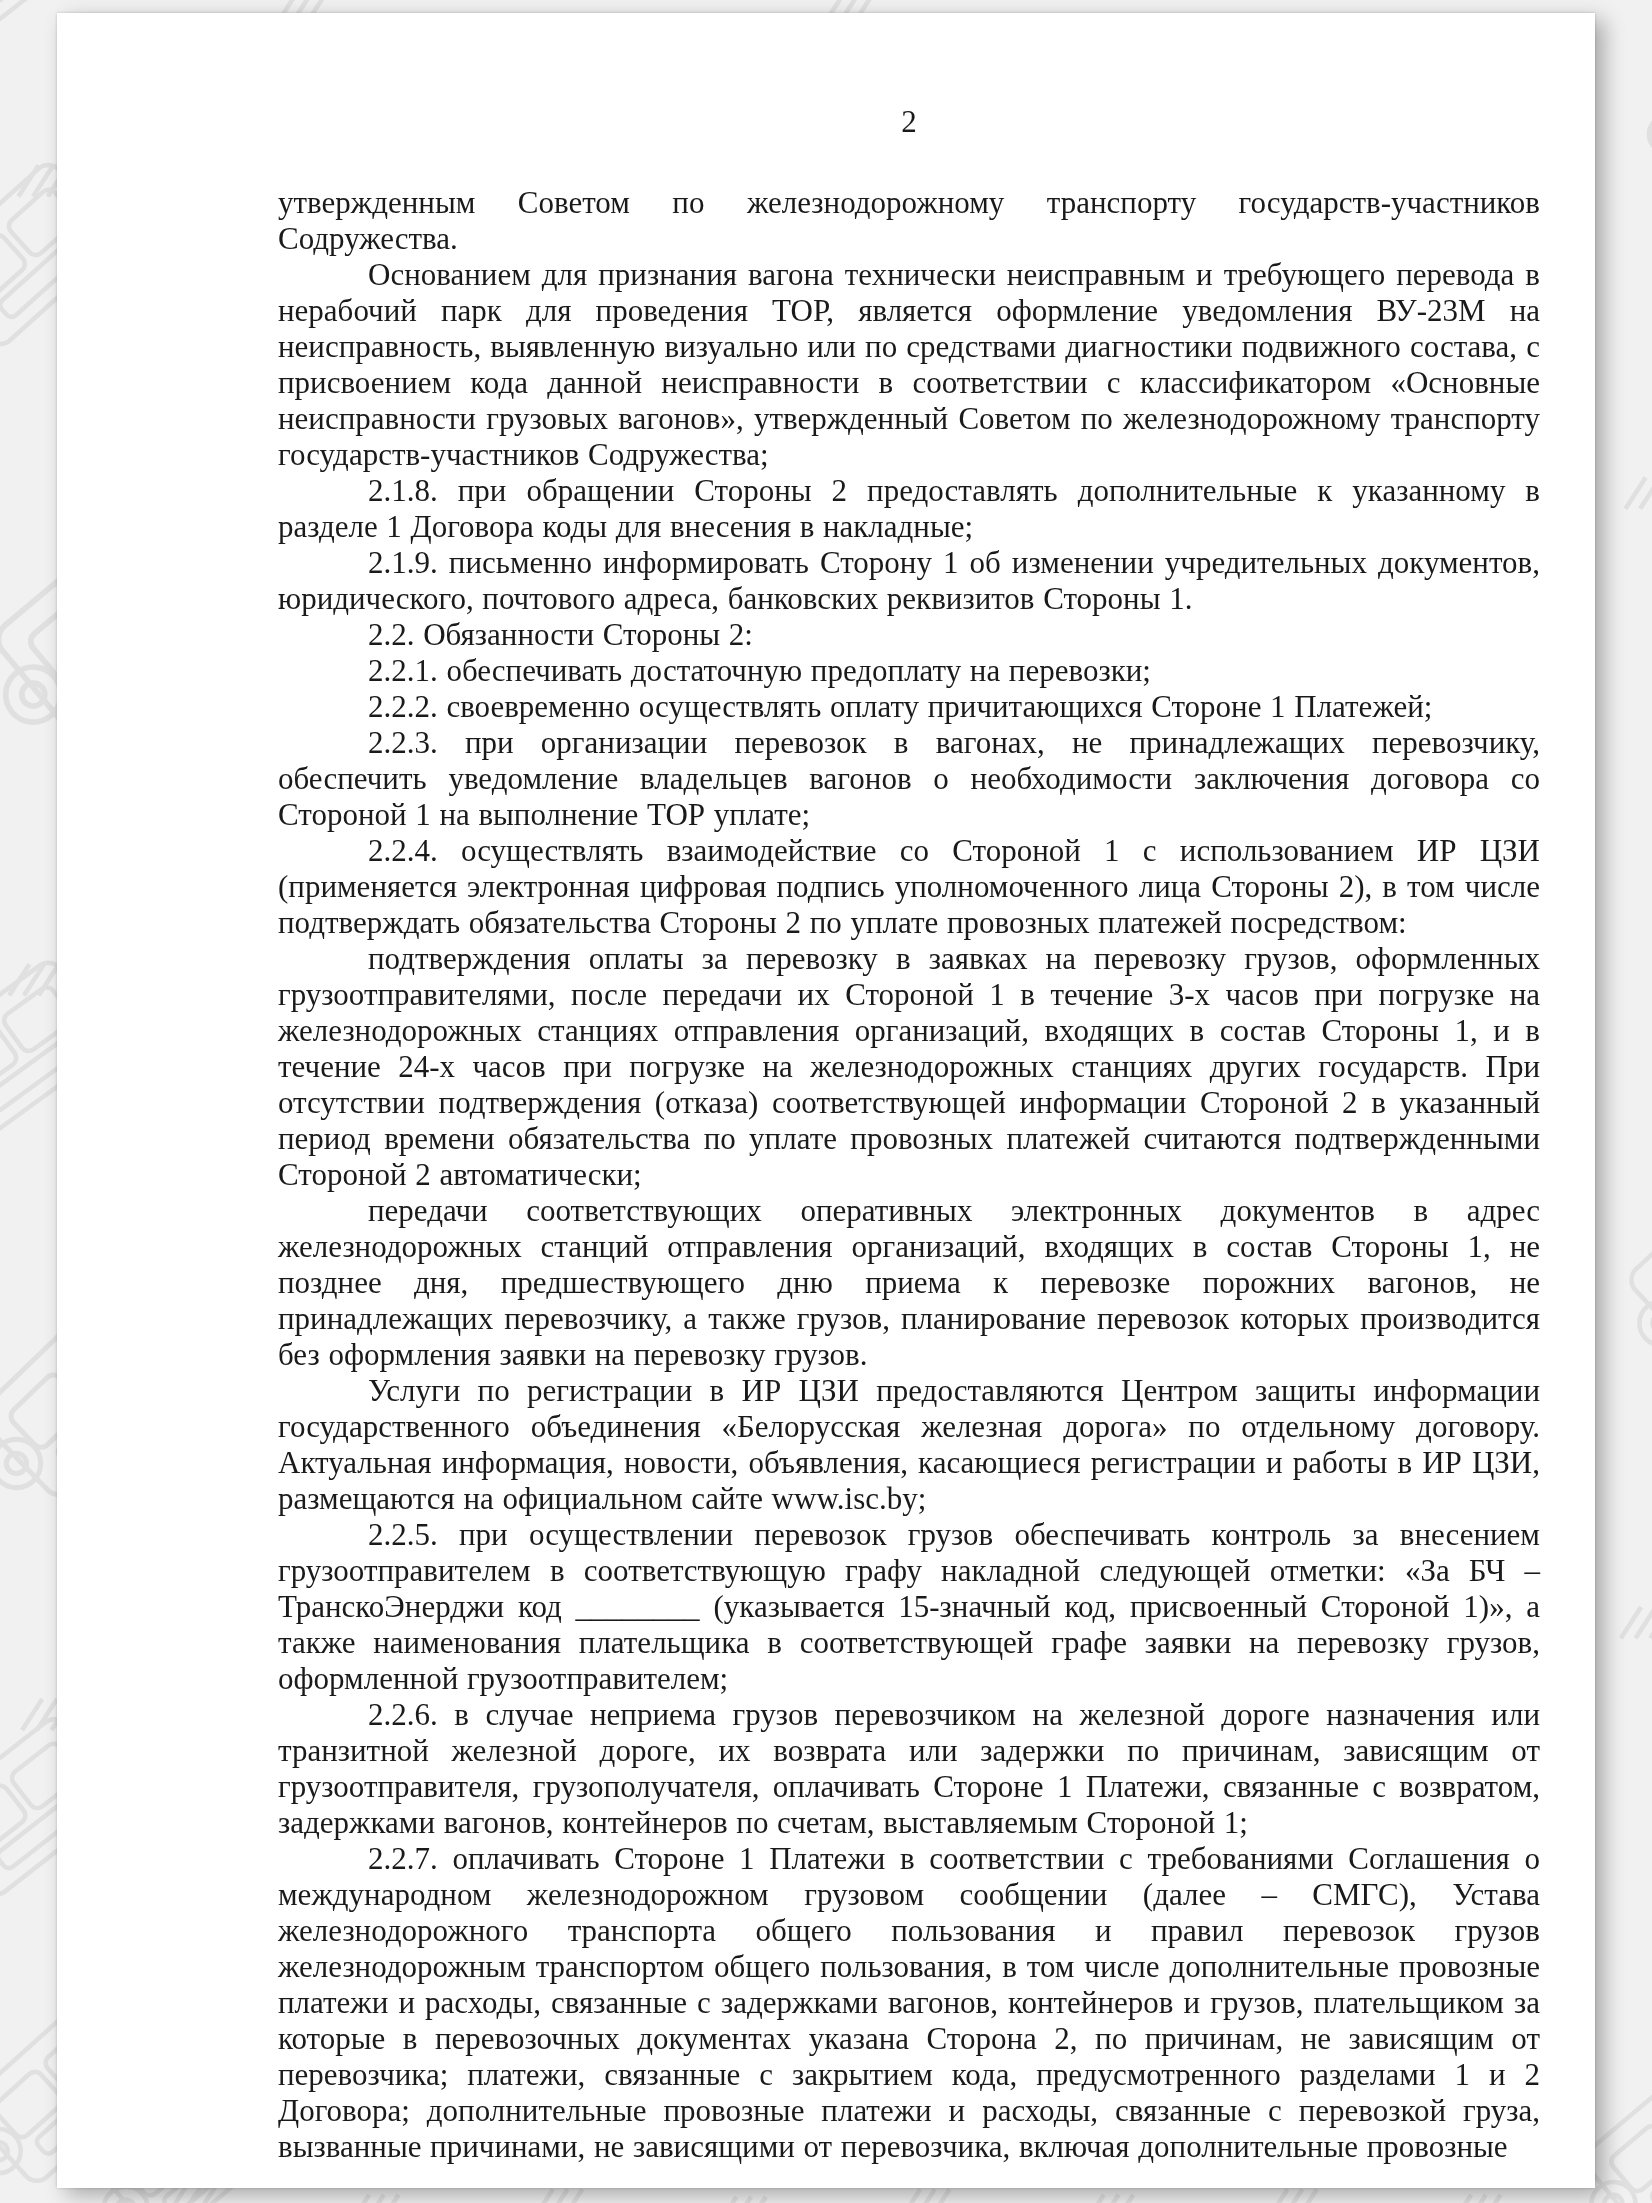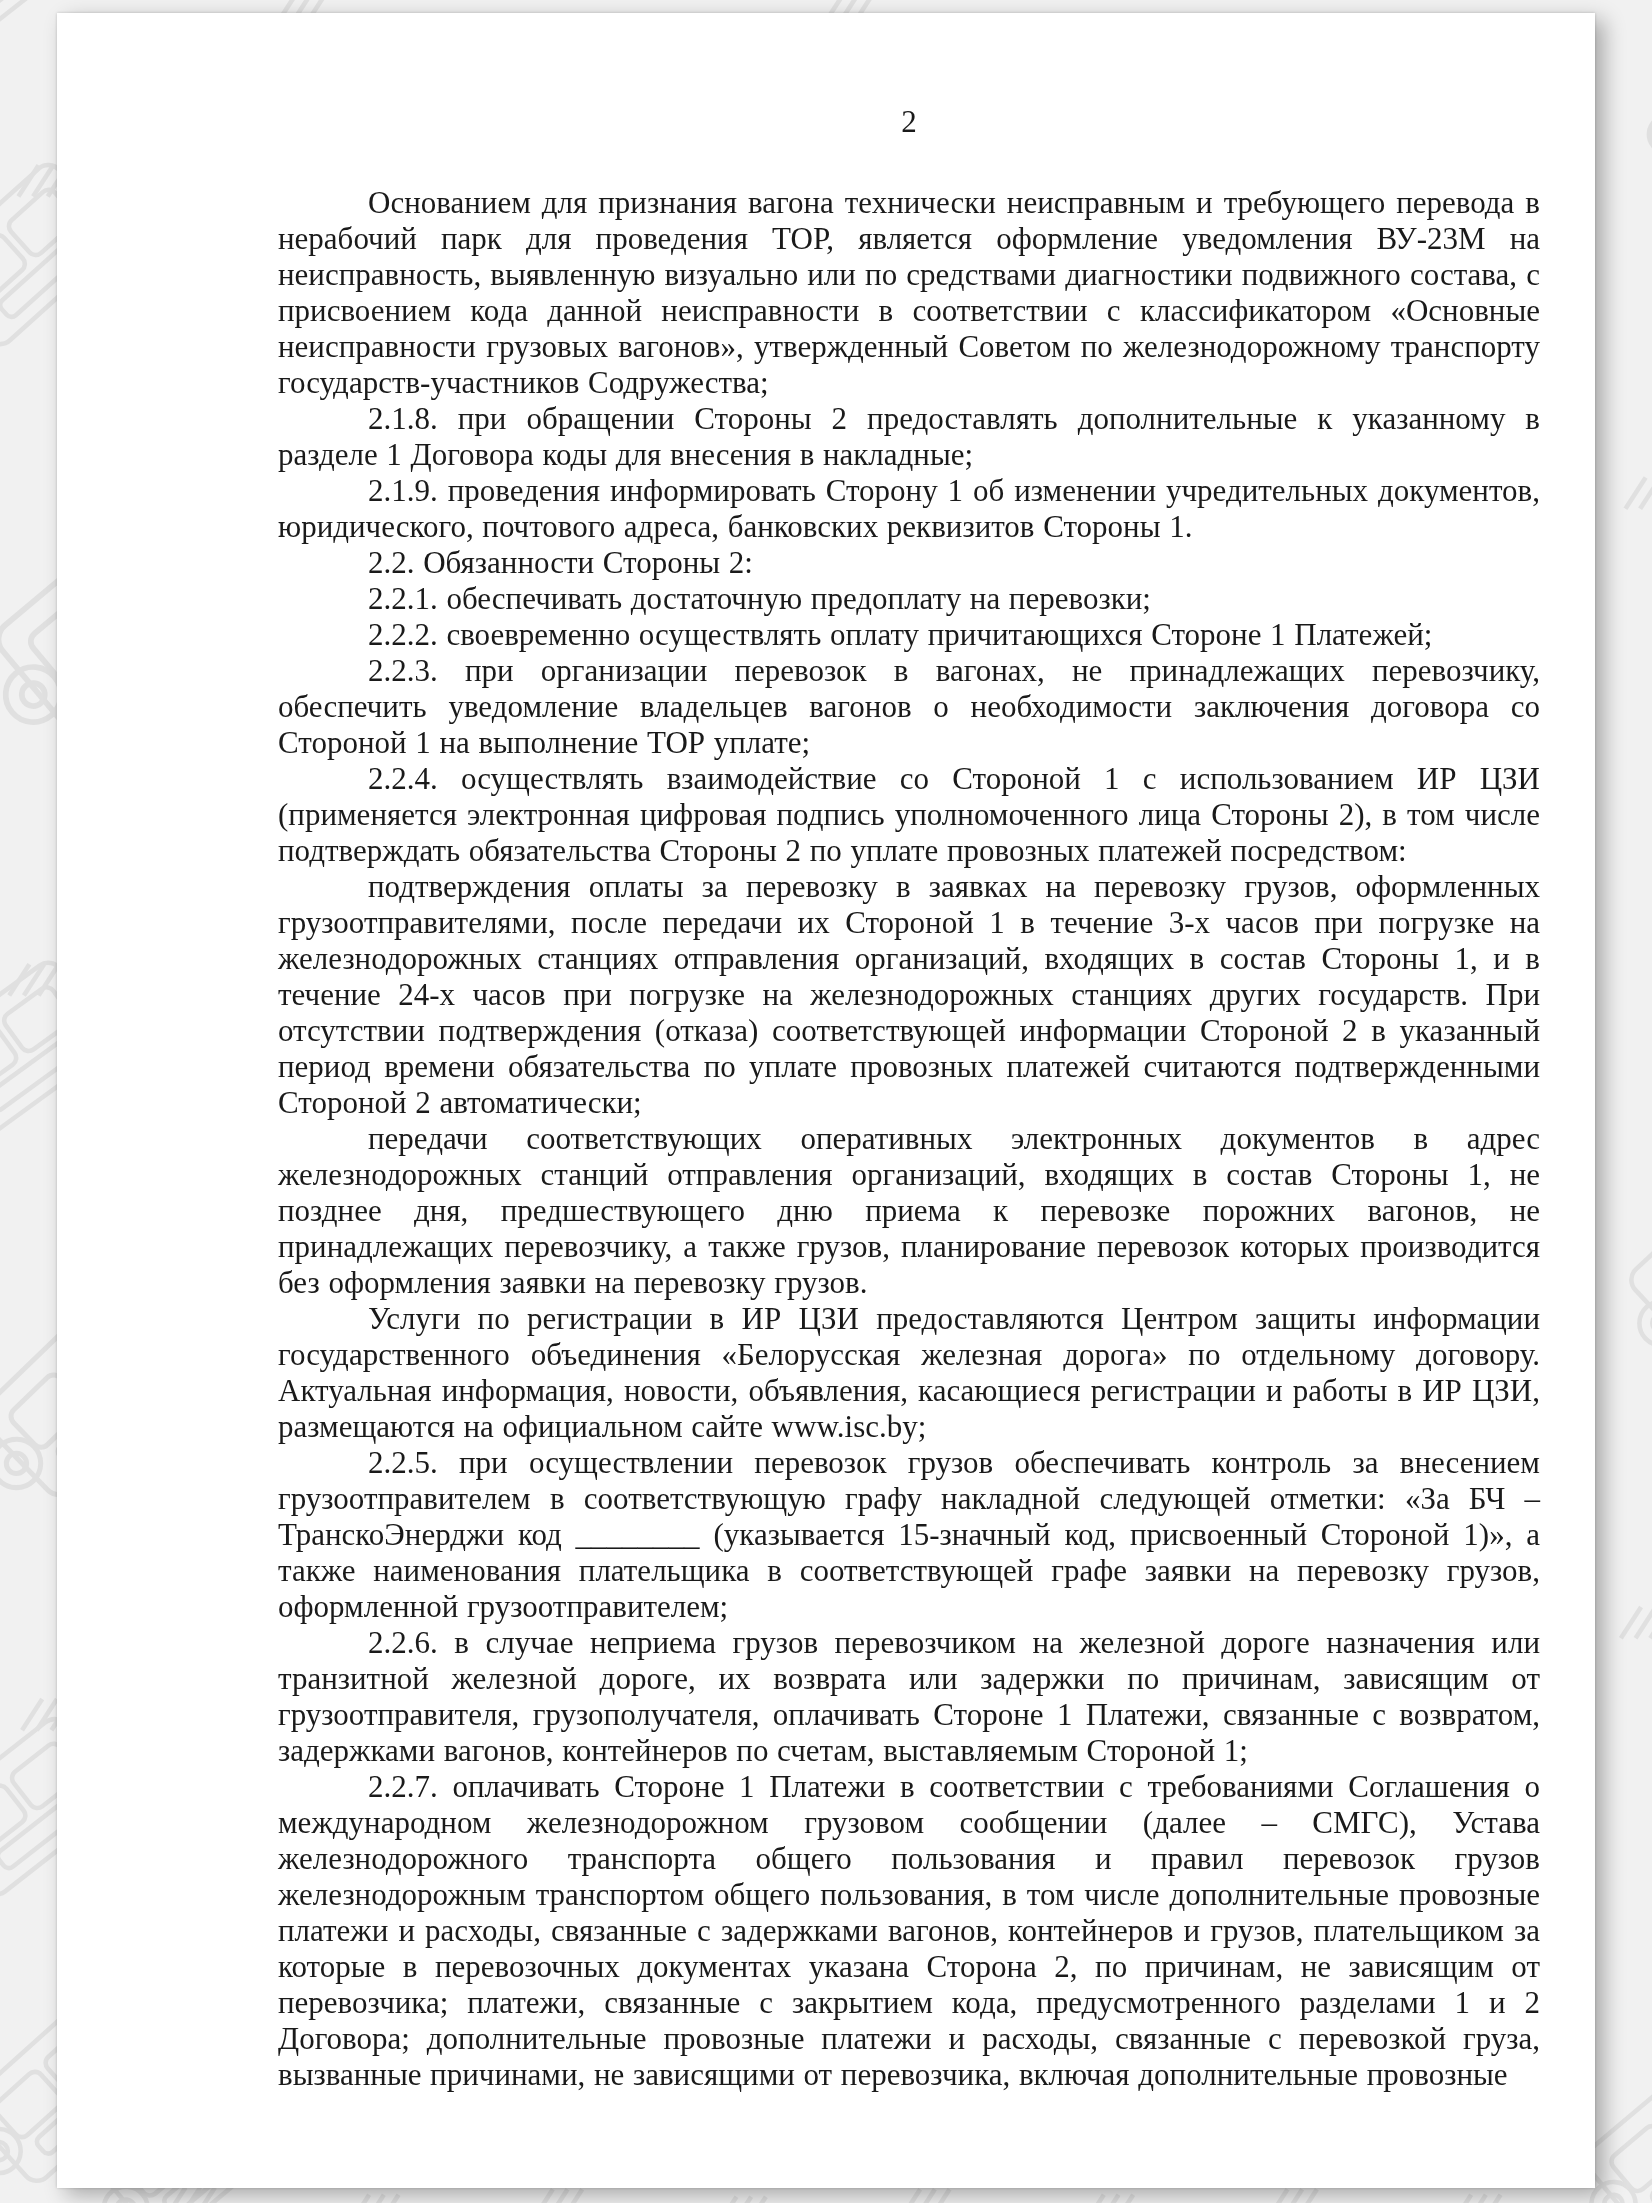--- a/index.html
+++ b/index.html
@@ -120,23 +120,24 @@
     <use href="#slashes" transform="translate(1580,2390)"></use>
     <use href="#gadget" transform="translate(60,2360) rotate(-40)"></use>
     <use href="#gadget" transform="translate(1680,2355) rotate(-40)"></use>
   </svg>
 </div>
 
 <div class="page">
   <div class="page-inner">
     <div class="page-number">2</div>
     <div class="doc-body">
+        <p class="para"><span class="run">утвержденным Советом по железнодорожному транспорту государств-участников Содружества.</span></p>
         <p class="para indent"><span class="run">Основанием для признания вагона технически неисправным и требующего перевода в нерабочий парк для проведения ТОР, является оформление уведомления ВУ-23М на неисправность, выявленную визуально или по средствами диагностики подвижного состава, с присвоением кода данной неисправности в соответствии с классификатором «Основные неисправности грузовых вагонов», утвержденный Советом по железнодорожному транспорту государств-участников Содружества;</span></p>
         <p class="para indent"><span class="run">2.1.8. при обращении </span><span class="run bold">Стороны 2</span><span class="run"> предоставлять дополнительные к указанному в разделе 1 Договора коды для внесения в накладные;</span></p>
-        <p class="para indent"><span class="run">2.1.9. проведения информировать </span><span class="run bold">Сторону 1</span><span class="run"> об изменении учредительных документов, юридического, почтового адреса, банковских реквизитов </span><span class="run bold">Стороны 1</span><span class="run">.</span></p>
+        <p class="para indent"><span class="run">2.1.9. письменно информировать </span><span class="run bold">Сторону 1</span><span class="run"> об изменении учредительных документов, юридического, почтового адреса, банковских реквизитов </span><span class="run bold">Стороны 1</span><span class="run">.</span></p>
         <p class="para indent"><span class="run">2.2. Обязанности </span><span class="run bold">Стороны 2</span><span class="run">:</span></p>
         <p class="para indent"><span class="run">2.2.1. обеспечивать достаточную предоплату на перевозки;</span></p>
         <p class="para indent"><span class="run">2.2.2. своевременно осуществлять оплату причитающихся </span><span class="run bold">Стороне 1</span><span class="run"> Платежей;</span></p>
         <p class="para indent"><span class="run">2.2.3. при организации перевозок в вагонах, не принадлежащих перевозчику, обеспечить уведомление владельцев вагонов о необходимости заключения договора со </span><span class="run bold">Стороной 1</span><span class="run"> на выполнение ТОР уплате;</span></p>
         <p class="para indent"><span class="run">2.2.4. осуществлять взаимодействие со </span><span class="run bold">Стороной 1</span><span class="run"> с использованием ИР ЦЗИ (применяется электронная цифровая подпись уполномоченного лица </span><span class="run bold">Стороны 2</span><span class="run">), в том числе подтверждать обязательства </span><span class="run bold">Стороны 2</span><span class="run"> по уплате провозных платежей посредством:</span></p>
         <p class="para indent"><span class="run">подтверждения оплаты за перевозку в заявках на перевозку грузов, оформленных грузоотправителями, после передачи их </span><span class="run bold">Стороной 1</span><span class="run"> в течение 3-х часов при погрузке на железнодорожных станциях отправления организаций, входящих в состав </span><span class="run bold">Стороны 1</span><span class="run">, и в течение 24-х часов при погрузке на железнодорожных станциях других государств. При отсутствии подтверждения (отказа) соответствующей информации </span><span class="run bold">Стороной 2</span><span class="run"> в указанный период времени обязательства по уплате провозных платежей считаются подтвержденными </span><span class="run bold">Стороной 2</span><span class="run"> автоматически;</span></p>
         <p class="para indent"><span class="run">передачи соответствующих оперативных электронных документов в адрес железнодорожных станций отправления организаций, входящих в состав </span><span class="run bold">Стороны 1</span><span class="run">, не позднее дня, предшествующего дню приема к перевозке порожних вагонов, не принадлежащих перевозчику, а также грузов, планирование перевозок которых производится без оформления заявки на перевозку грузов.</span></p>
         <p class="para indent"><span class="run">Услуги по регистрации в ИР ЦЗИ предоставляются Центром защиты информации государственного объединения «Белорусская железная дорога» по отдельному договору. Актуальная информация, новости, объявления, касающиеся регистрации и работы в ИР ЦЗИ, размещаются на официальном сайте www.isc.by;</span></p>
         <p class="para indent"><span class="run">2.2.5. при осуществлении перевозок грузов обеспечивать контроль за внесением грузоотправителем в соответствующую графу накладной следующей отметки: </span><span class="run bold">«За БЧ – ТранскоЭнерджи код ________</span><span class="run"> (указывается 15-значный код, присвоенный </span><span class="run bold">Стороной 1</span><span class="run">)», а также наименования плательщика в соответствующей графе заявки на перевозку грузов, оформленной грузоотправителем;</span></p>
         <p class="para indent"><span class="run">2.2.6. в случае неприема грузов перевозчиком на железной дороге назначения или транзитной железной дороге, их возврата или задержки по причинам, зависящим от грузоотправителя, грузополучателя, оплачивать </span><span class="run bold">Стороне 1</span><span class="run"> Платежи, связанные с возвратом, задержками вагонов, контейнеров по счетам, выставляемым </span><span class="run bold">Стороной 1</span><span class="run">;</span></p>

